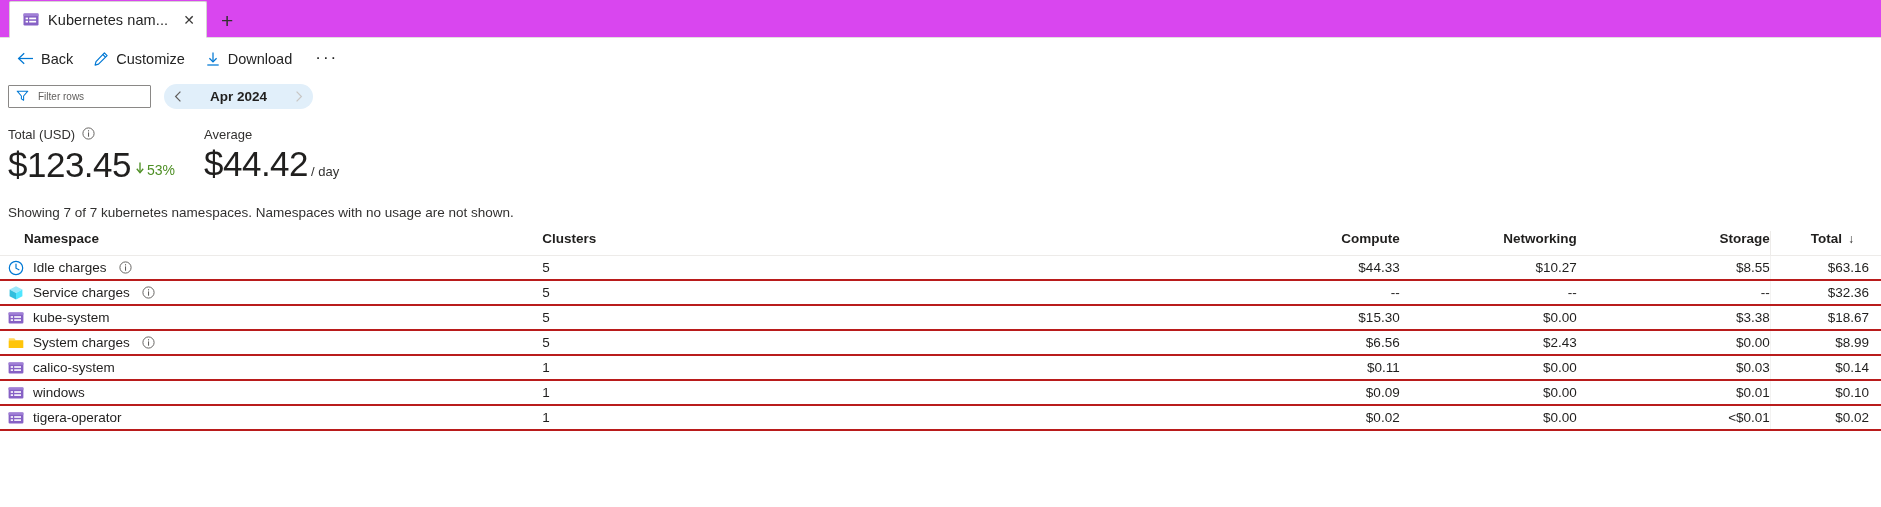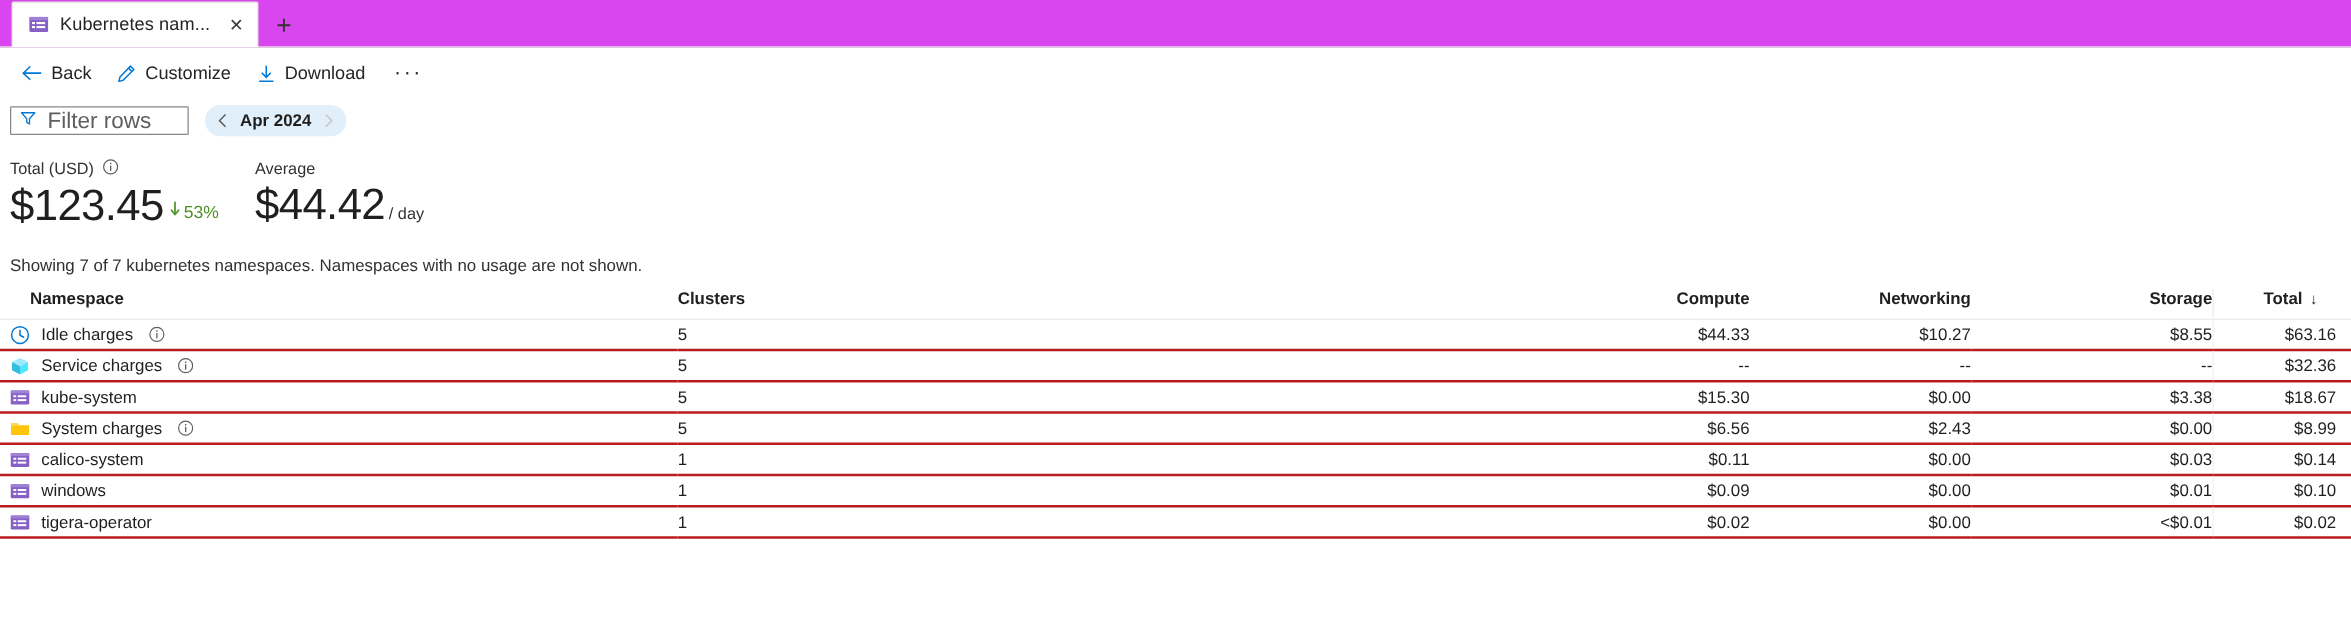--- a/index.html
+++ b/index.html
@@ -116,36 +116,36 @@
     display: flex;
     align-items: center;
     gap: 9px;
     padding: 0 6px 0 7px;
     box-sizing: border-box;
     border-radius: 1px;
   }
   .filter-input input {
     border: 0;
     outline: 0;
-    font-size: 18px;
+    font-size: 10px;
     font-family: "Liberation Sans", sans-serif;
     color: #7f1d1d;
     width: 100%;
     background: transparent;
     padding: 0;
   }
   .filter-input input::placeholder { color: #605e5c; opacity: 1; }
 
   .datepill {
     height: 25px;
     background: #e1effa;
     border-radius: 13px;
     display: flex;
     align-items: center;
-    gap: 1px;
+    gap: 19px;
     padding: 0 5px;
     box-sizing: border-box;
   }
   .pill-arrow {
     width: 19px;
     height: 19px;
     display: flex;
     align-items: center;
     justify-content: center;
     cursor: pointer;

